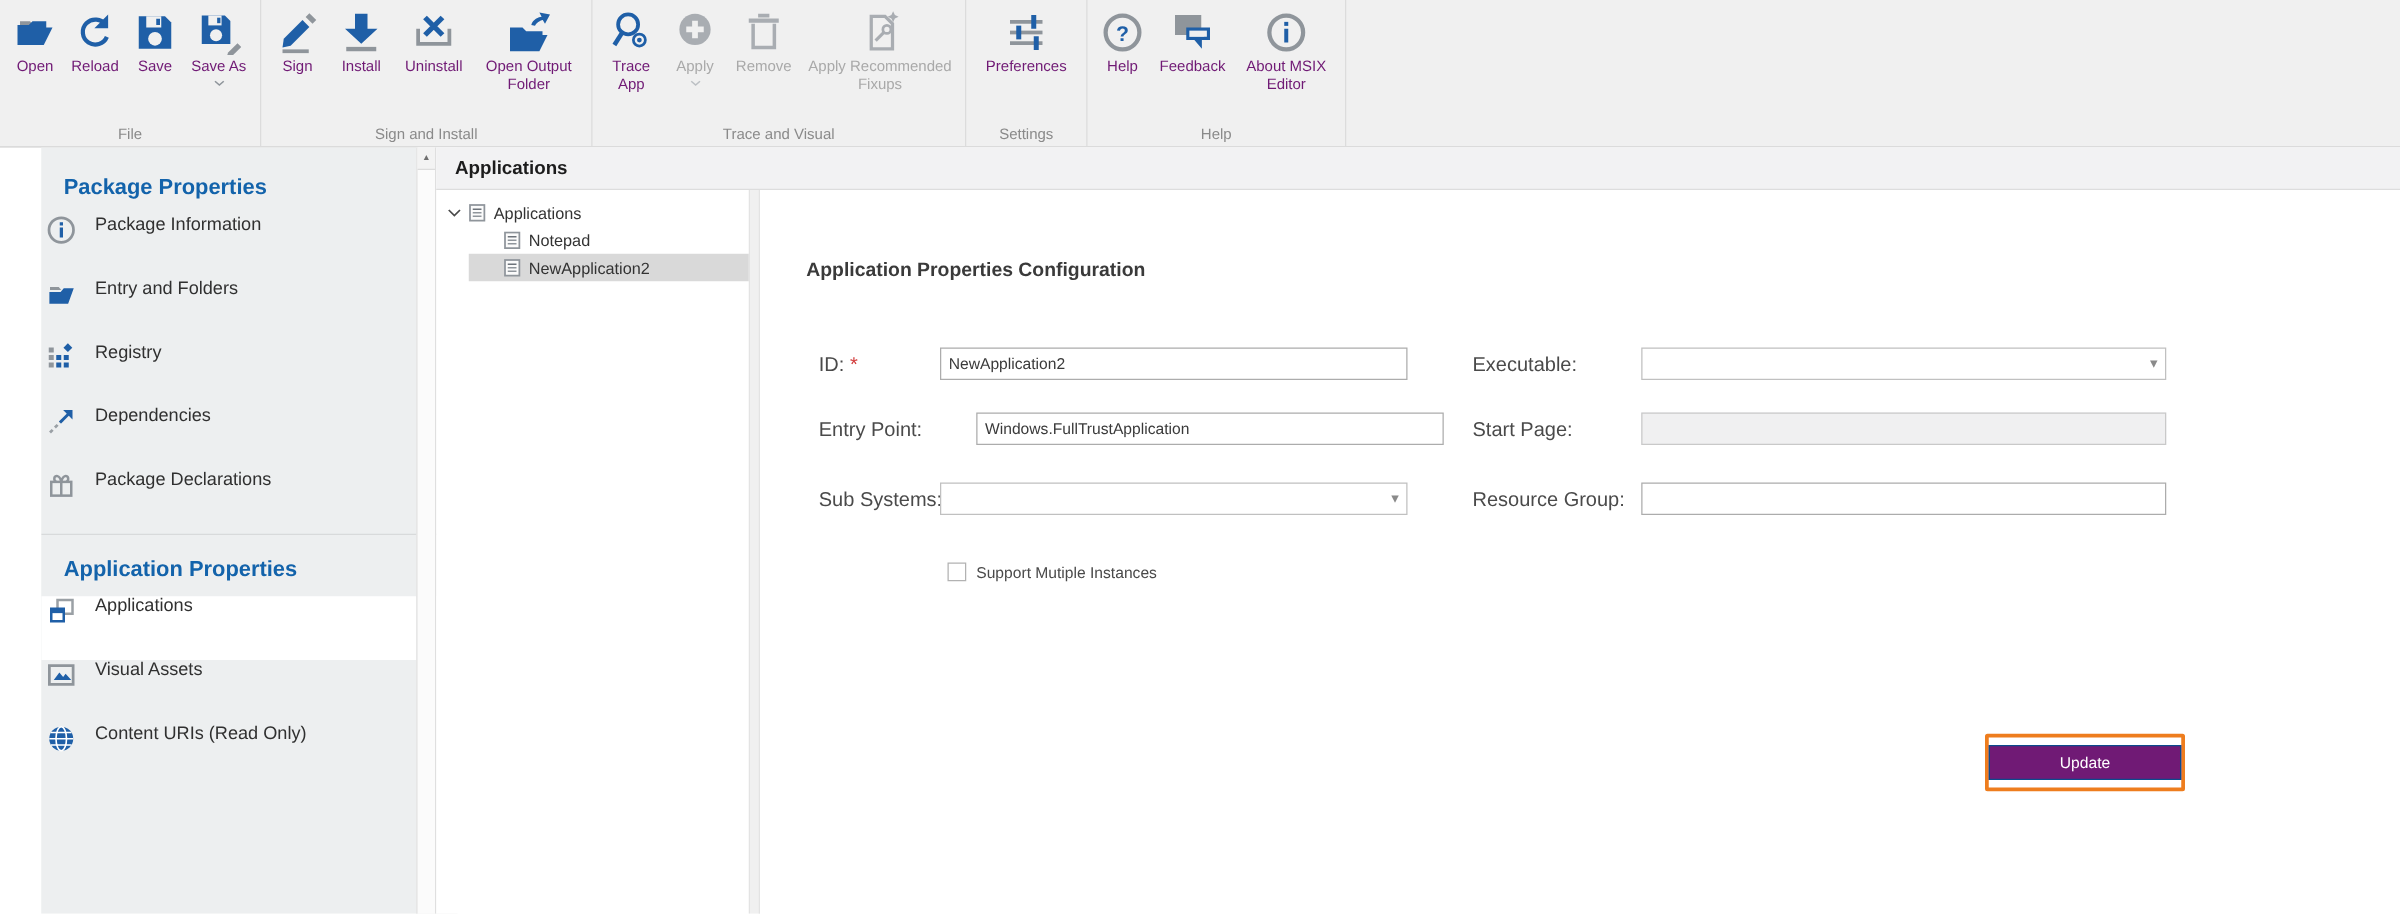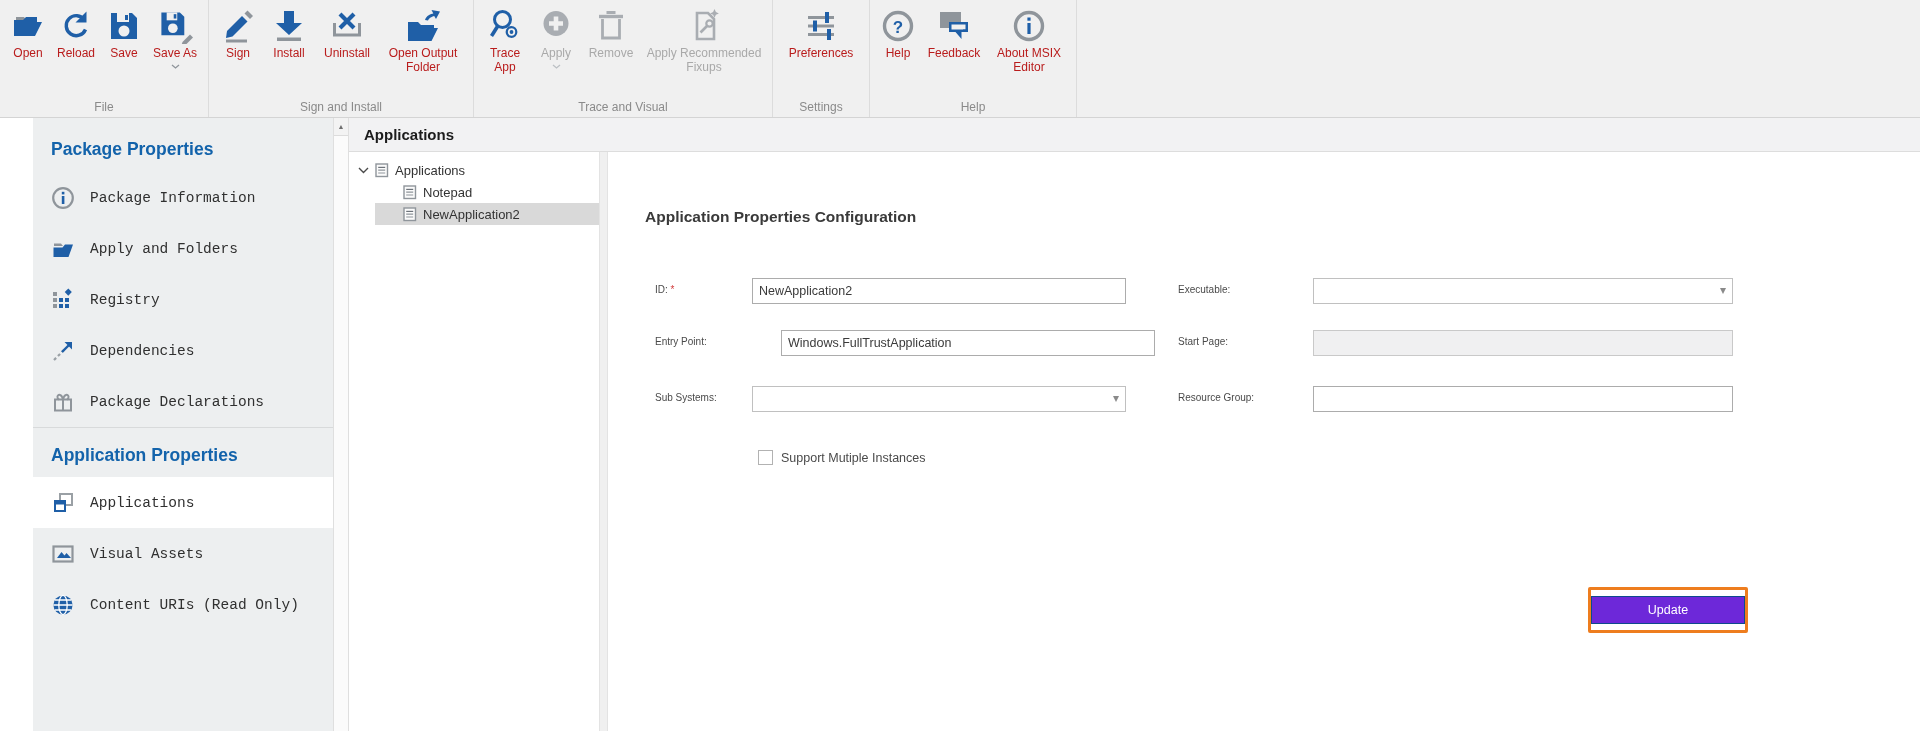--- a/index.html
+++ b/index.html
@@ -8,30 +8,30 @@
 
   
   .ribbon{position:absolute;top:0;left:0;right:0;height:117px;background:#f0f0f0;
           border-bottom:1px solid #d4d4d4;display:flex;}
   .rgroup{position:relative;display:flex;align-items:flex-start;padding:7px 5px 20px 5px;
           border-right:1px solid #dcdcdc;box-sizing:border-box;}
   .rgroup-label{position:absolute;bottom:3px;left:0;right:0;text-align:center;
                 font-size:12px;color:#8a8a8a;white-space:nowrap;}
   .rbtn{display:flex;flex-direction:column;align-items:center;padding-top:1px;cursor:pointer;}
   .rbtn svg.ricon{width:36px;height:36px;margin-bottom:3px;flex:0 0 auto;}
-  .rlabel{font-size:12px;line-height:13.5px;text-align:center;color:#b91c1c;}
+  .rlabel{font-size:12px;line-height:13.5px;text-align:center;color:#701a75;}
   .rbtn.disabled .rlabel{color:#a9a9a9;cursor:default;}
   .ddchev{margin-top:3px;}
 
   
   .sidebar{position:absolute;top:118px;left:0;width:333px;bottom:0;background:#edeff0;overflow:hidden;margin-left:33px;}
   .side-header{box-sizing:border-box;height:54px;padding:21px 0 0 18px;
                font-size:17.5px;font-weight:bold;color:#1363ab;}
   .side-header.second{height:50px;padding-top:17px;border-top:1px solid #d8dadb;}
-  .side-item{height:51px;display:flex;align-items:center;padding-left:18px;cursor:pointer;font-family:Liberation Mono, monospace;}
+  .side-item{height:51px;display:flex;padding-left:4px;cursor:pointer;}
   .side-item.selected{background:#ffffff;}
   .icon-box{width:24px;height:24px;margin-right:15px;flex:0 0 auto;}
   .icon-box svg{width:24px;height:24px;display:block;}
   .side-label{font-size:14.5px;color:#303030;white-space:nowrap;}
 
   
   .side-scroll{position:absolute;top:118px;left:333px;width:16px;bottom:0;background:#fbfbfb;
                border-left:1px solid #dfdfdf;border-right:1px solid #dfdfdf;box-sizing:border-box;}
   .scroll-up{height:17px;background:#f3f3f3;border-bottom:1px solid #dcdcdc;
              display:flex;align-items:center;justify-content:center;
@@ -50,35 +50,35 @@
 
   .tree-row{height:22px;display:flex;align-items:center;font-size:13px;color:#333;cursor:pointer;}
   .tree-row.root{padding-left:9px;}
   .tree-row.child{margin-left:26px;padding-left:28px;}
   .tree-row.selected{background:#d9d9d9;}
   .tree-chevron{width:11px;height:7px;margin-right:6px;flex:0 0 auto;}
   .tree-doc{width:14px;height:15px;margin-right:6px;flex:0 0 auto;}
 
   
   .fp-title{position:absolute;left:37px;top:56px;font-size:15.5px;font-weight:bold;color:#3a3a3a;}
-  .f-label{position:absolute;font-size:10px;color:#4a4a4a;white-space:nowrap;}
+  .f-label{position:absolute;font-size:16px;color:#4a4a4a;white-space:nowrap;}
   .req{color:#d23b3b;}
   .f-input{position:absolute;height:26px;box-sizing:border-box;border:1px solid #acacac;
            font-size:12.5px;color:#3a3a3a;padding:0 6px;background:#fff;
            font-family:"Liberation Sans",sans-serif;outline:none;}
   .f-input:disabled{background:#f0f0f1;border-color:#c9c9c9;}
   .combo{position:absolute;height:26px;box-sizing:border-box;border:1px solid #c0c0c0;background:#fff;cursor:pointer;}
   .combo .combo-value{position:absolute;left:6px;top:5px;font-size:12.5px;color:#3a3a3a;}
   .combo .combo-arrow{position:absolute;right:6px;top:4px;font-size:12px;color:#8a8a8a;}
   .f-check{position:absolute;left:150px;top:298px;width:15px;height:15px;margin:0;
            appearance:none;-webkit-appearance:none;border:1px solid #b2b2b2;background:#fff;cursor:pointer;}
   .f-check-label{position:absolute;left:173px;top:299px;font-size:12.5px;color:#4a4a4a;}
   .update-outline{position:absolute;left:980px;top:435px;width:160px;height:46px;box-sizing:border-box;
                   border:3px solid #ee7d1e;border-radius:2px;display:flex;align-items:center;justify-content:center;}
-  .update-btn{width:166px;height:28px;background:#6d28d9;border:1px solid #0d4a8d;color:#fff;
+  .update-btn{width:166px;height:28px;background:#701a75;border:1px solid #0d4a8d;color:#fff;
               font-size:12.5px;font-family:"Liberation Sans",sans-serif;cursor:pointer;}
 </style>
 </head>
 <body>
 
 <div class="ribbon">
 
   <div class="rgroup">
     <div class="rbtn" style="width:46px">
       <svg class="ricon" viewBox="0 0 36 36">
@@ -256,21 +256,21 @@
     <span class="side-label">Package Information</span>
   </div>
 
   <div class="side-item">
     <span class="icon-box">
       <svg viewBox="0 0 24 24">
         <path fill="#8f959b" d="M3 6.5h7l2 2.5H3z"></path>
         <path fill="#1f5fa7" d="M2.5 10.5h9l2.5-3h8L17.5 20h-15z"></path>
       </svg>
     </span>
-    <span class="side-label">Apply and Folders</span>
+    <span class="side-label">Entry and Folders</span>
   </div>
 
   <div class="side-item">
     <span class="icon-box">
       <svg viewBox="0 0 24 24">
         <g fill="#8f959b">
             <rect x="2" y="4" width="4" height="4"></rect>
             <rect x="2" y="10" width="4" height="4"></rect>
             <rect x="2" y="16" width="4" height="4"></rect>
           </g>

